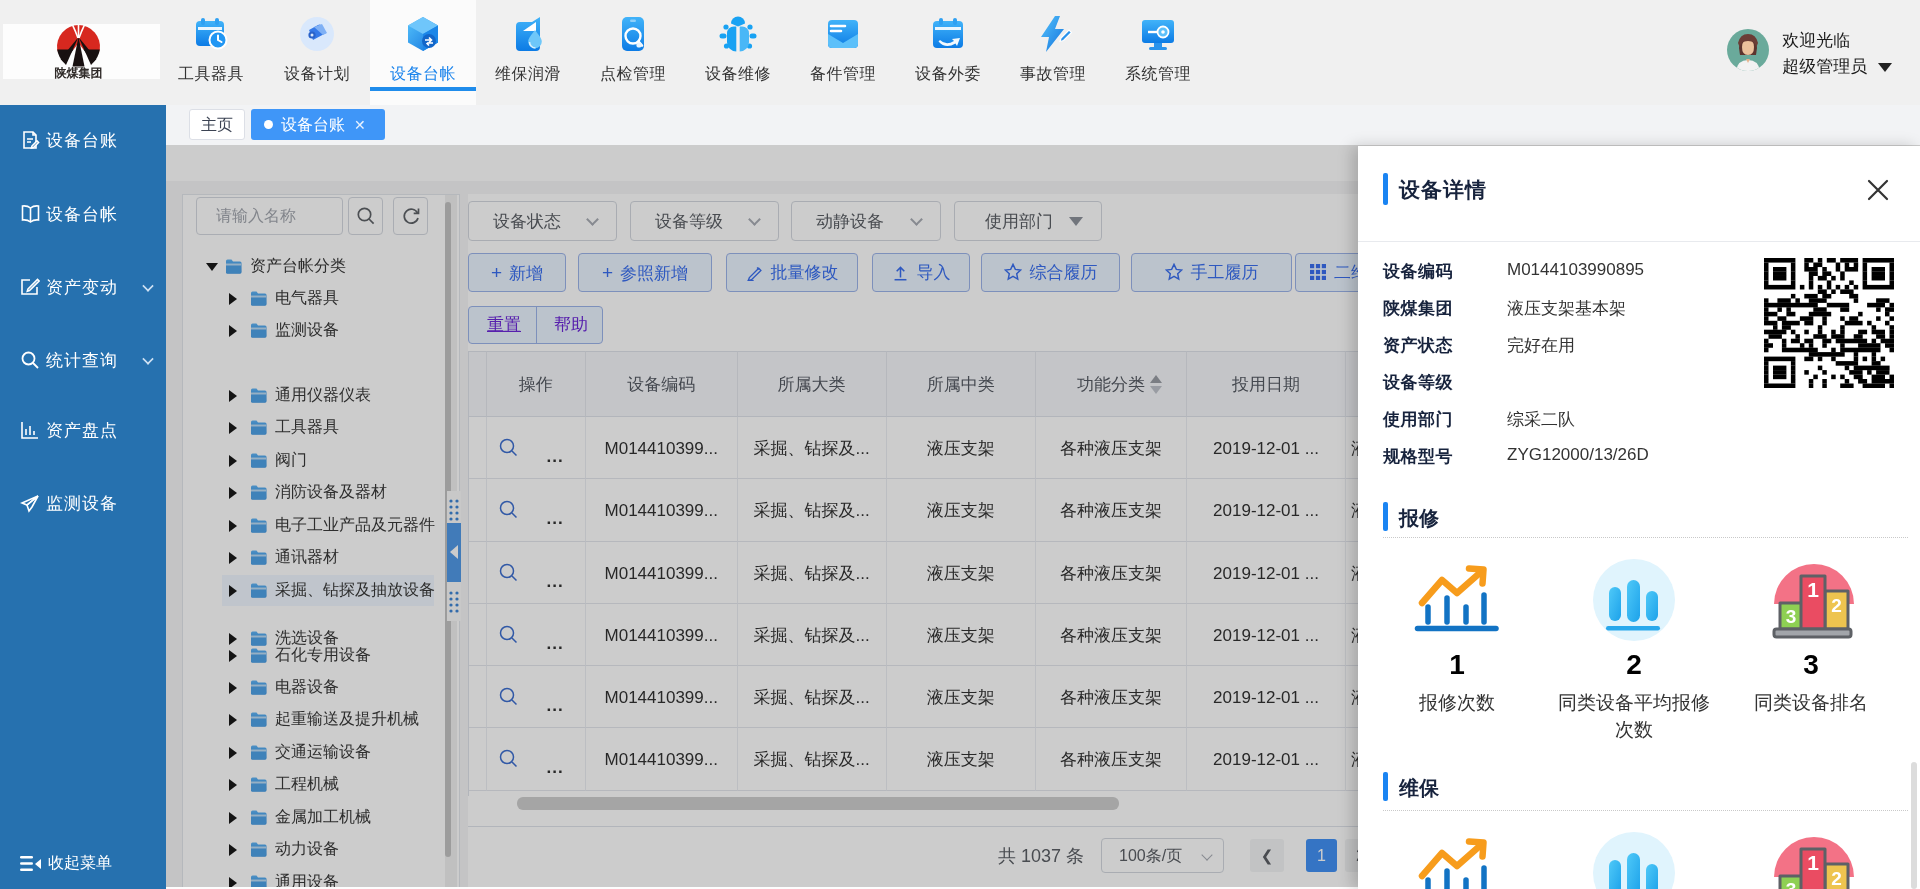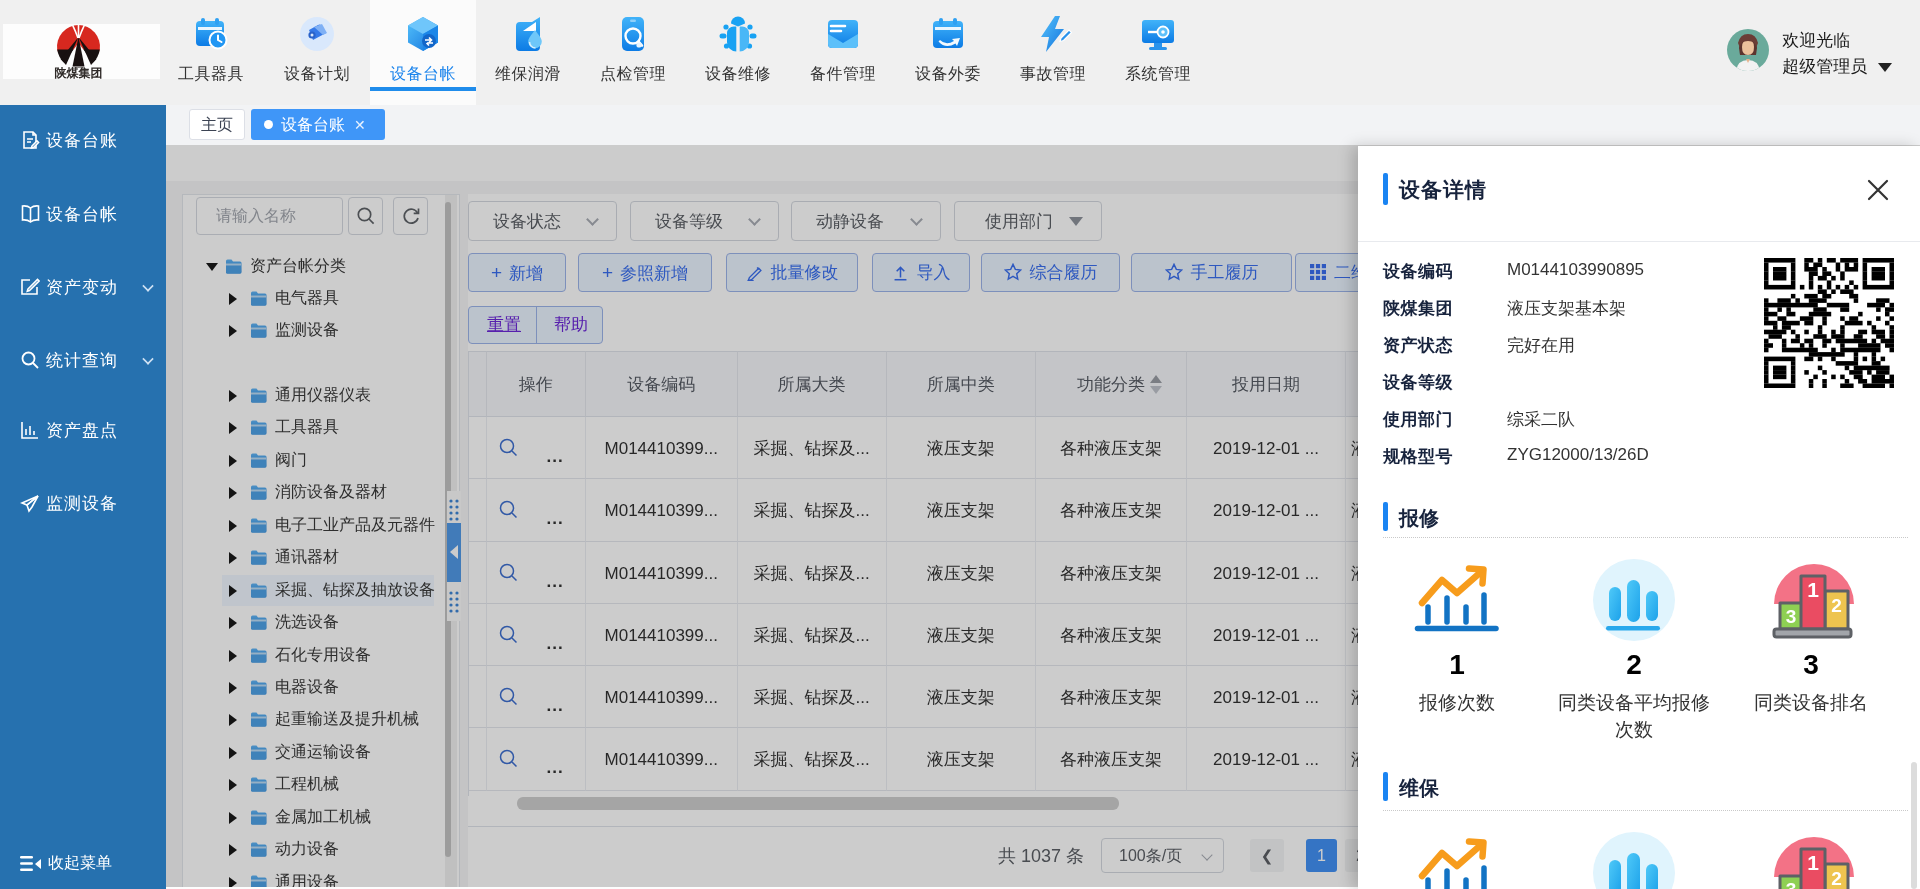--- a/index.html
+++ b/index.html
@@ -386,21 +386,21 @@
 <div class="tnode" style="top:338px">
           <span style="position:absolute;left:39px;top:-2px;width:212px;height:31px;background:#f0f7ff"></span>
           <span class="car right" style="left:46px"></span>
           <svg class="fold" width="17" height="15" viewBox="0 0 17 15" style="position:absolute;top:6px;left:67px">
             <path d="M1 2 a1.5 1.5 0 0 1 1.5 -1.5 h4 l1.5 2 h7 a1.5 1.5 0 0 1 1.5 1.5 v9 a1.5 1.5 0 0 1 -1.5 1.5 h-12.5 a1.5 1.5 0 0 1 -1.5 -1.5z" fill="url(#fold)"></path>
             <path d="M1 6 h15 v7 a1.5 1.5 0 0 1 -1.5 1.5 h-12 a1.5 1.5 0 0 1 -1.5 -1.5z" fill="#4fa3e8"></path>
             <rect x="1" y="4.5" width="15" height="2" fill="#bcdcf5"></rect>
           </svg>
           <span class="txt" style="left:92px">采掘、钻探及抽放设备</span>
         </div>
-<div class="tnode" style="top:370px">
+<div class="tnode" style="top:386px">
           <span class="car right" style="left:46px"></span>
           <svg class="fold" width="17" height="15" viewBox="0 0 17 15" style="position:absolute;top:6px;left:67px">
             <path d="M1 2 a1.5 1.5 0 0 1 1.5 -1.5 h4 l1.5 2 h7 a1.5 1.5 0 0 1 1.5 1.5 v9 a1.5 1.5 0 0 1 -1.5 1.5 h-12.5 a1.5 1.5 0 0 1 -1.5 -1.5z" fill="url(#fold)"></path>
             <path d="M1 6 h15 v7 a1.5 1.5 0 0 1 -1.5 1.5 h-12 a1.5 1.5 0 0 1 -1.5 -1.5z" fill="#4fa3e8"></path>
             <rect x="1" y="4.5" width="15" height="2" fill="#bcdcf5"></rect>
           </svg>
           <span class="txt" style="left:92px">洗选设备</span>
         </div>
 <div class="tnode" style="top:403px">
           <span class="car right" style="left:46px"></span>

